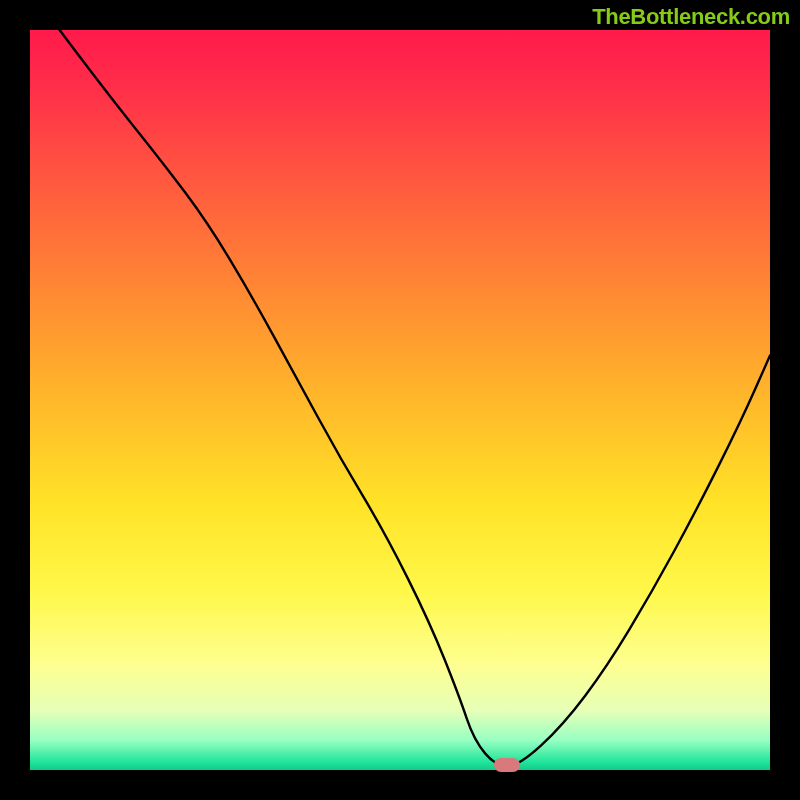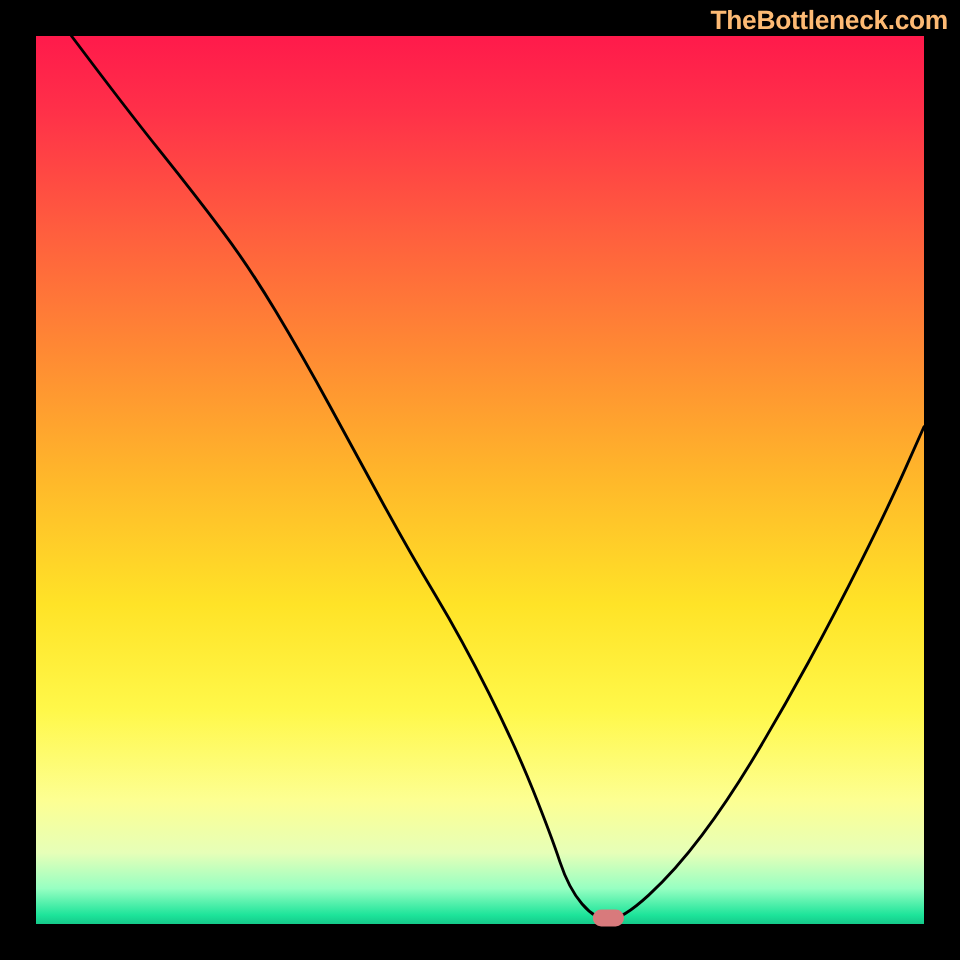--- a/index.html
+++ b/index.html
@@ -11,21 +11,21 @@
     position: relative;
     overflow: hidden;
   }
   .watermark {
     position: absolute;
     top: 4px;
     right: 10px;
     font-family: Arial, Helvetica, sans-serif;
     font-size: 22px;
     font-weight: bold;
-    color: #fdba74;
+    color: #84cc16;
     z-index: 50;
     letter-spacing: -0.3px;
   }
   .plot-area {
     position: absolute;
     left: 30px;
     top: 30px;
     width: 740px;
     height: 740px;
     background: linear-gradient(to bottom,

